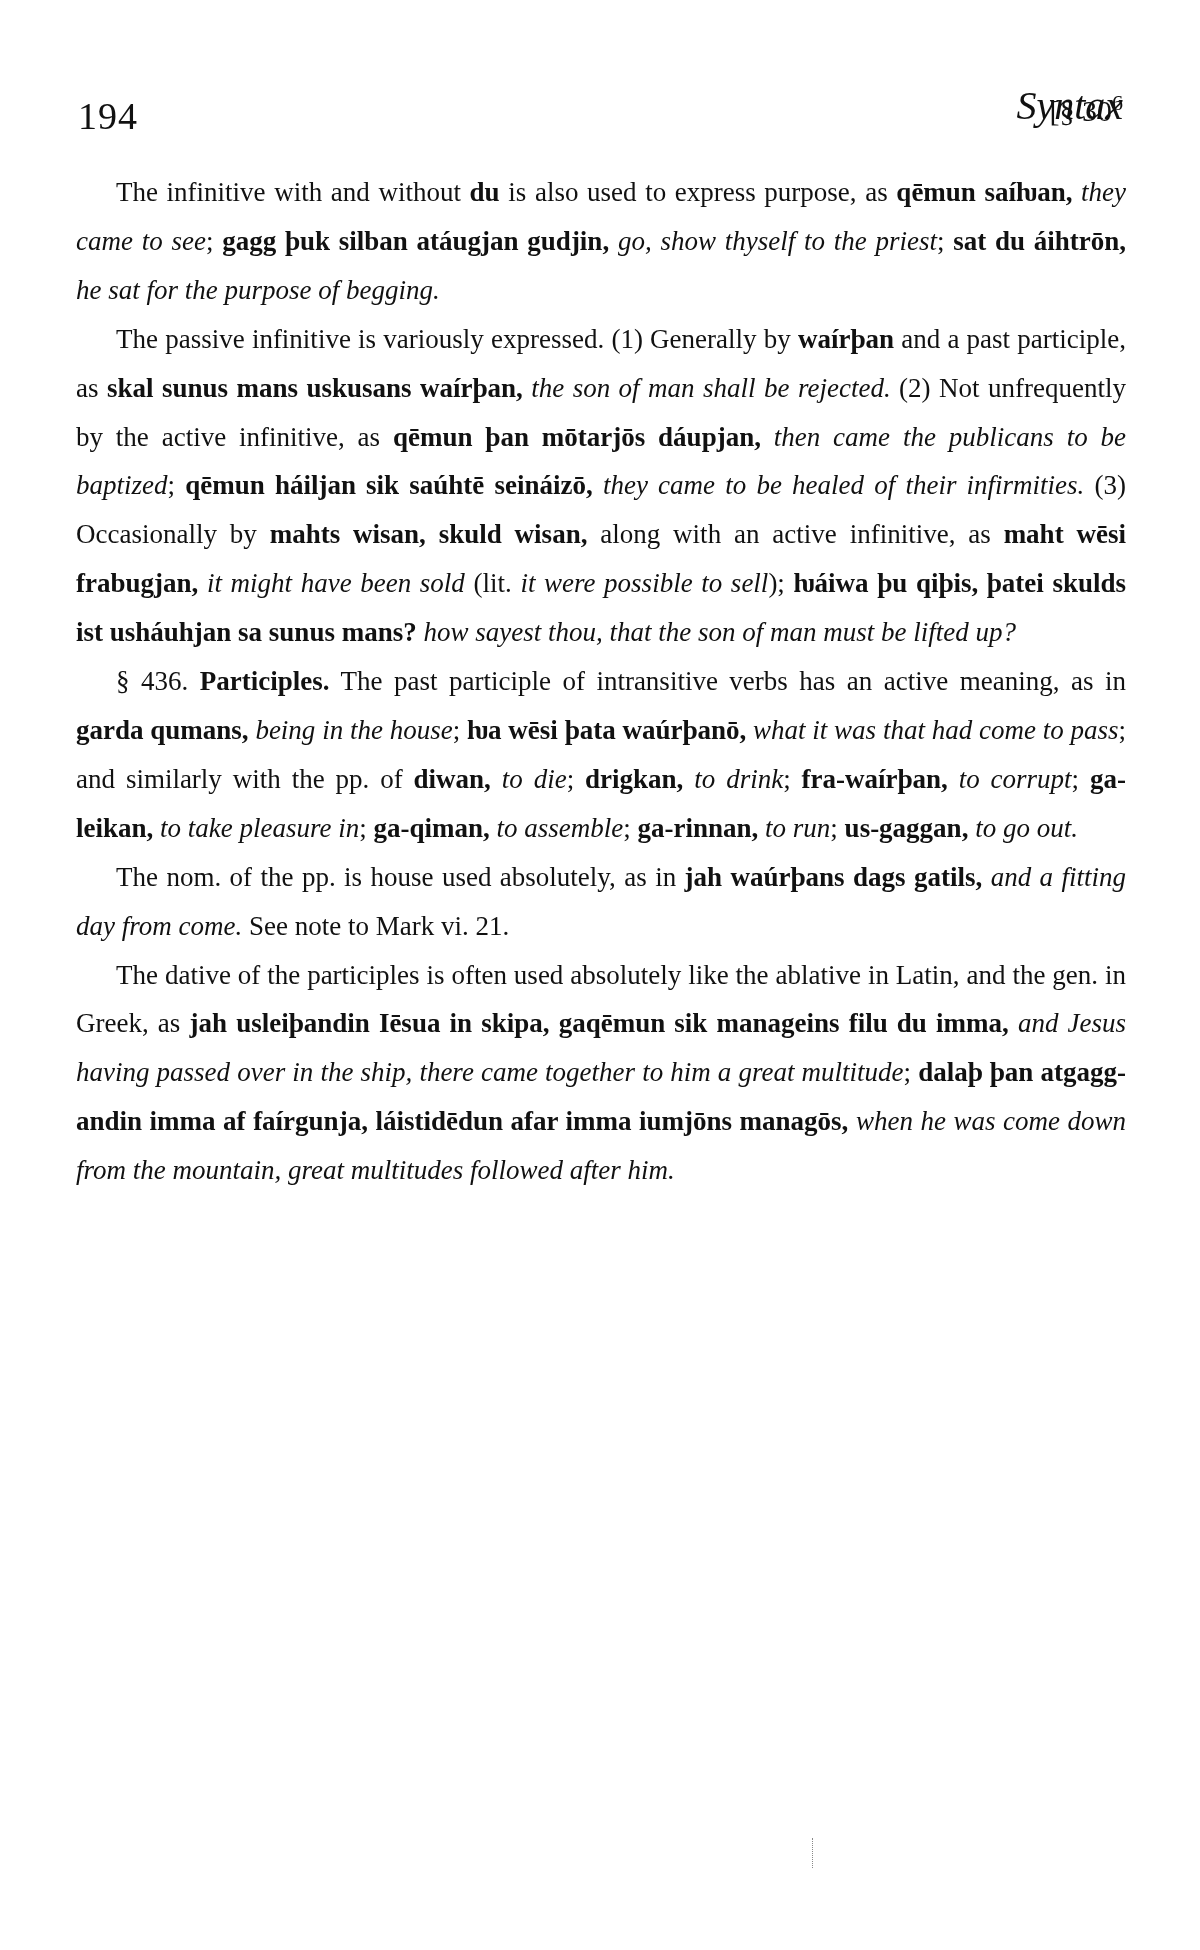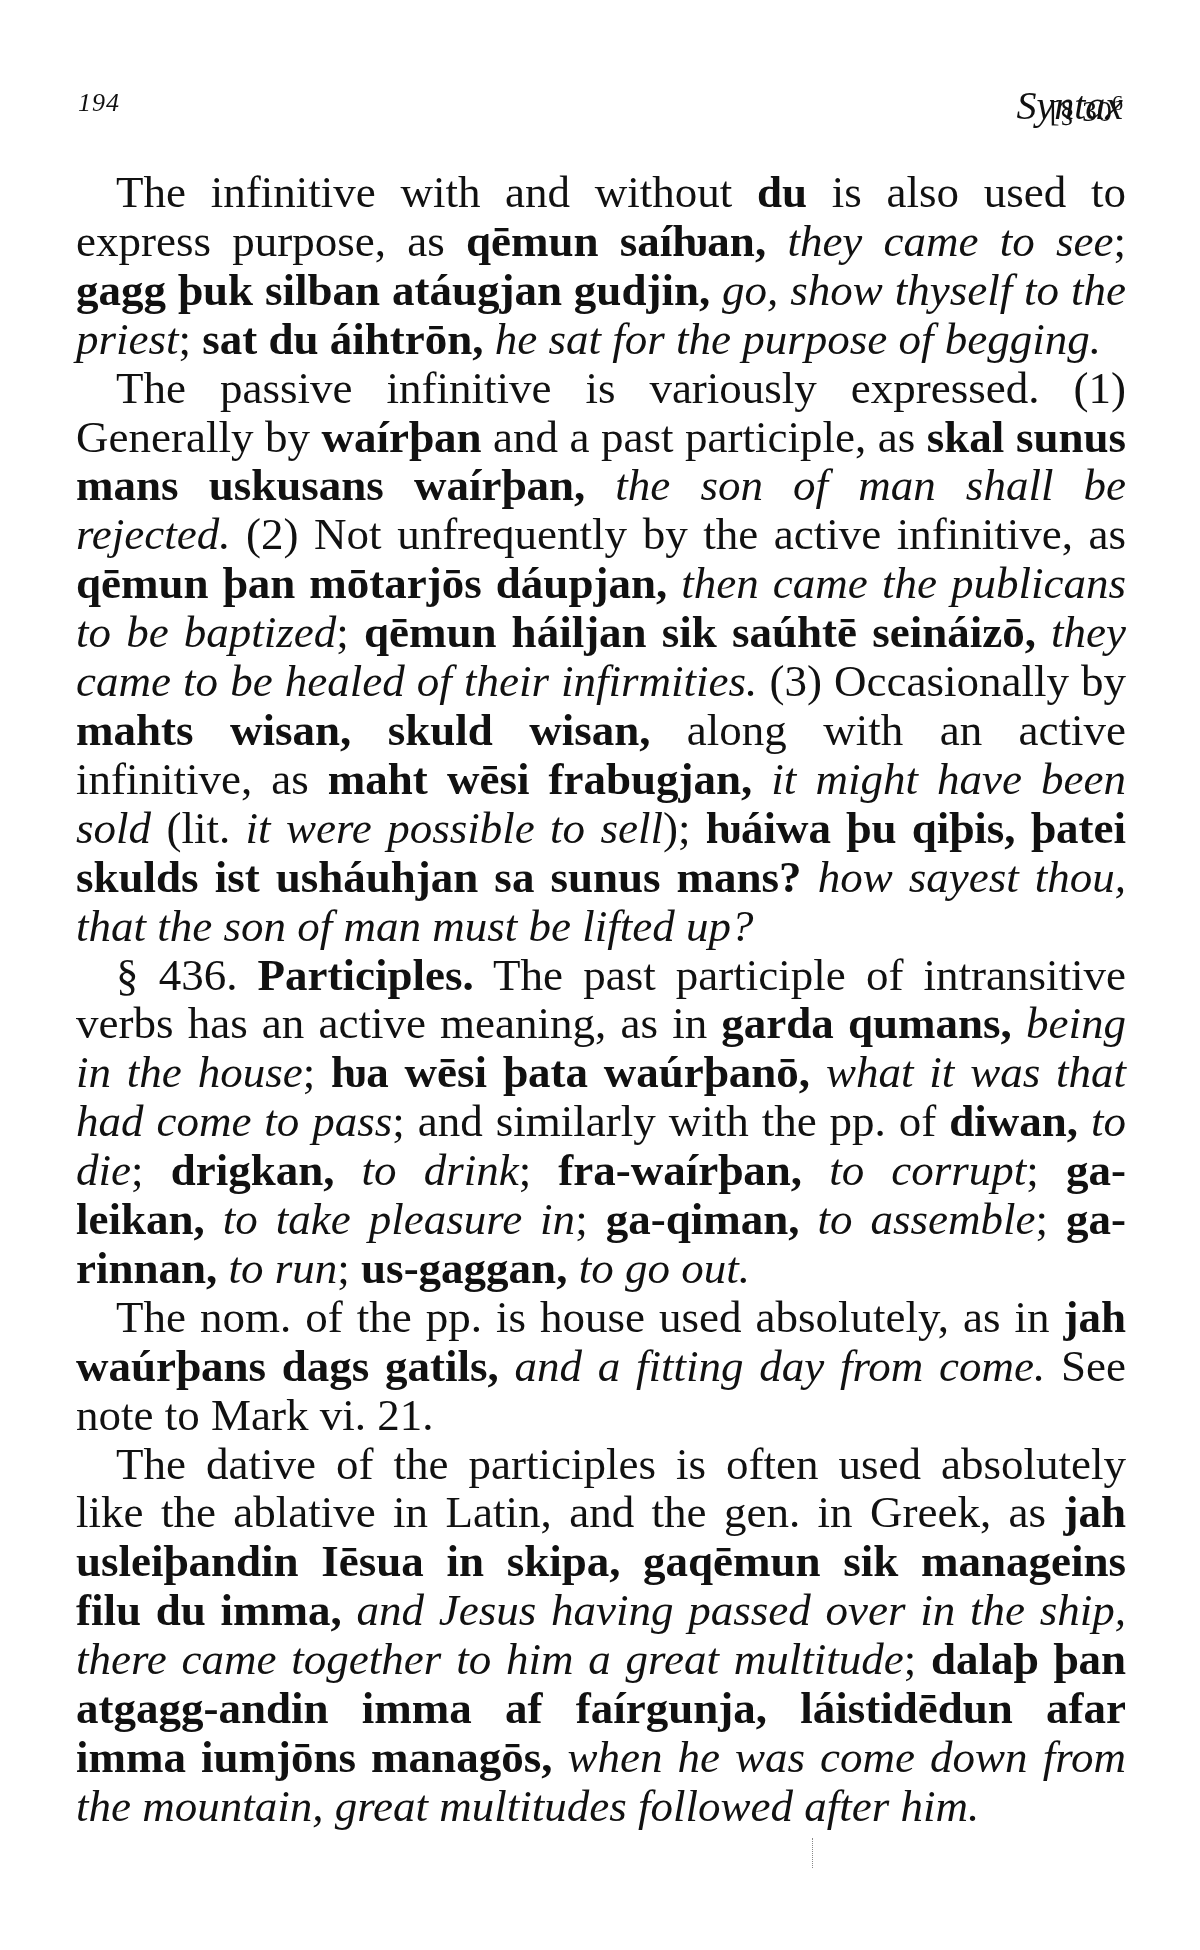--- a/index.html
+++ b/index.html
@@ -4,27 +4,27 @@
   <style>
     html, body { margin: 0; padding: 0; background: #ffffff; }
     body {
       width: 1200px; height: 1950px; position: relative; overflow: hidden;
       font-family: "Liberation Serif", "DejaVu Serif", serif;
       color: #111111;
     }
     .header {
       position: absolute; top: 82px; left: 78px; width: 1045px; height: 50px;
     }
-    .pagenum { position: absolute; left: 0; top: 6px; font-size: 26px; letter-spacing: 1px; font-style: italic; }
+    .pagenum { position: absolute; left: 0; top: 12px; font-size: 38px; letter-spacing: 1px; }
     .runhead { position: absolute; left: 0; right: 0; top: 0; text-align: right; font-style: italic; font-size: 40px; }
     .secref { position: absolute; right: 0; top: 8px; font-size: 30px; }
     .secref sup { font-size: 22px; }
     .body-text {
       position: absolute; top: 168px; left: 76px; width: 1050px;
-      font-size: 45px; line-height: 48.9px; text-align: justify;
+      font-size: 27px; line-height: 48.9px; text-align: justify;
     }
     .body-text p { margin: 0; text-indent: 40px; }
     .g { font-weight: bold; }
     .t { font-style: italic; }
     .mark { position: absolute; top: 1838px; left: 812px; width: 2px; height: 30px; border-left: 1px dotted #888; }
   </style>
 </head>
 <body>
 
 <div class="header">

